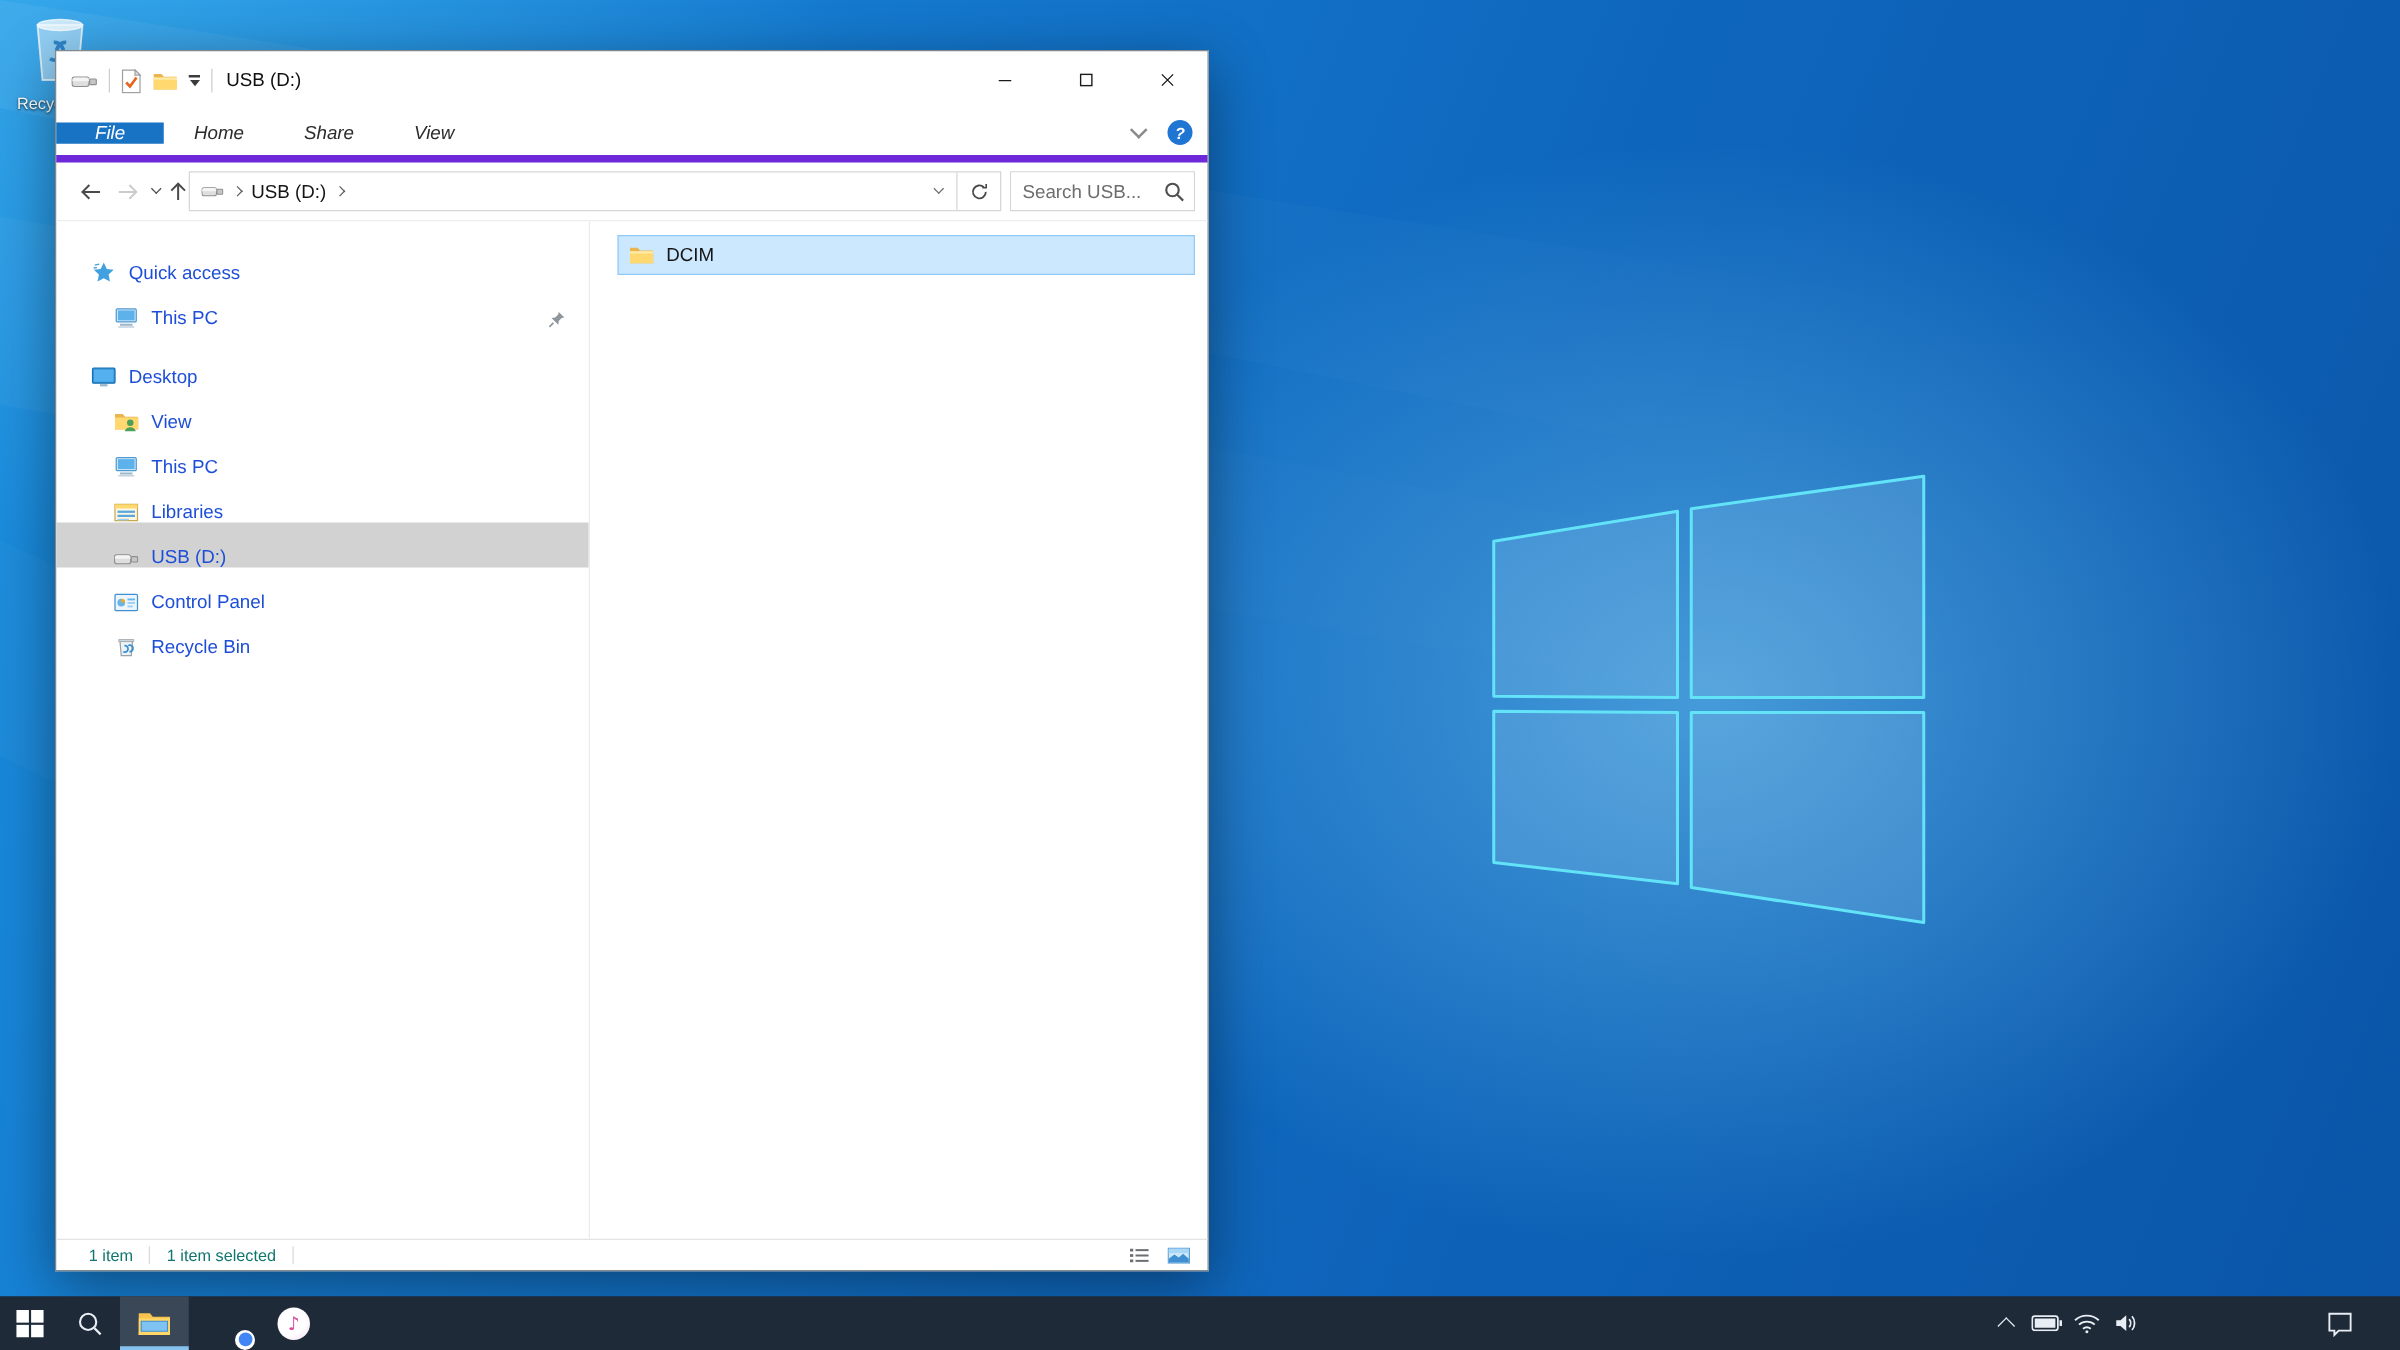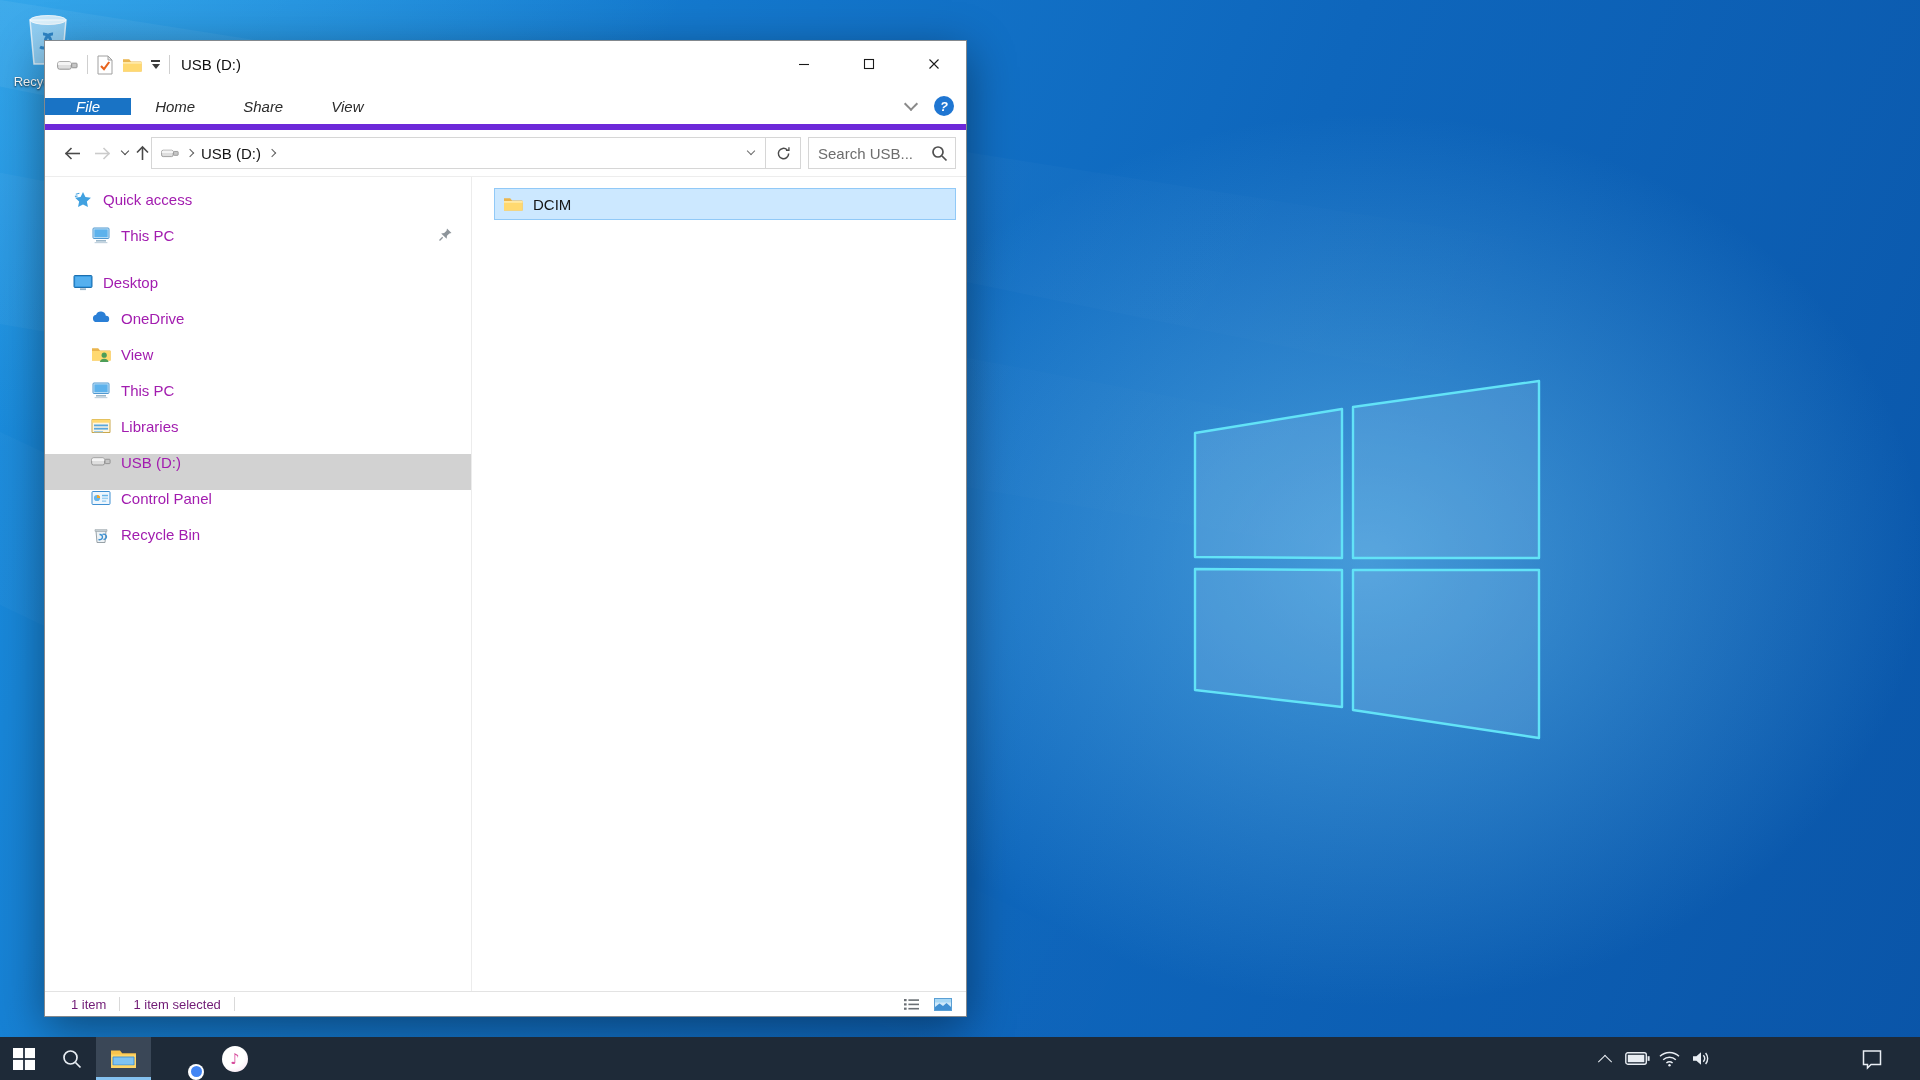--- a/index.html
+++ b/index.html
@@ -60,31 +60,31 @@
   .addr-div{width:1px;height:100%;background:#d6d6d6;}
   .refresh-btn{width:34px;height:100%;display:flex;align-items:center;justify-content:center;}
   .search-box{margin-left:7px;width:148px;height:32px;border:1px solid #d6d6d6;box-sizing:border-box;position:relative;flex:0 0 auto;}
   .search-box input{border:0;outline:0;width:100%;height:100%;padding:0 28px 0 9px;font-size:15px;color:#333;box-sizing:border-box;font-family:inherit;}
   .search-box input::placeholder{color:#6d6d6d;opacity:1;}
   .search-mag{position:absolute;right:7px;top:7px;}
   
   .main{flex:1;display:flex;min-height:0;}
   .sidebar{width:427px;flex:0 0 auto;border-right:1px solid #ececec;padding-top:14px;box-sizing:border-box;overflow:hidden;}
   .side-gap{height:11px;}
-  .side-row{height:36px;display:flex;align-items:flex-start;gap:10px;font-size:15px;color:#a21caf;}
+  .side-row{height:36px;display:flex;align-items:flex-end;gap:10px;font-size:15px;color:#1d4ed8;}
   .side-row.lvl0{padding-left:28px;}
   .side-row.lvl1{padding-left:46px;}
   .side-row.selected{background:var(--sidebar-selected,#d2d2d2);}
   .side-row .icon{display:flex;width:20px;justify-content:center;flex:0 0 auto;}
   .side-row .pin{margin-left:auto;margin-right:16px;}
   .files{flex:1;padding:11px 12px 0 22px;}
   .file-row{height:32px;width:462px;box-sizing:border-box;display:flex;align-items:center;gap:10px;padding:0 8px;font-size:15px;color:#151515;}
   .file-row.selected{background:var(--selection-bg,#cce8ff);border:1px solid var(--selection-border,#91c9f7);text-align:center;}
   
-  .statusbar{height:24px;flex:0 0 auto;border-top:1px solid #e3e3e3;display:flex;align-items:center;font-size:13px;color:#701a75;padding-left:26px;}
+  .statusbar{height:24px;flex:0 0 auto;border-top:1px solid #e3e3e3;display:flex;align-items:center;font-size:13px;color:#0f766e;padding-left:26px;}
   .st-sep{width:1px;height:14px;background:#d9d9d9;margin:0 13px;}
   .st-views{margin-left:auto;display:flex;align-items:center;gap:10px;padding-right:12px;}
   .st-view-btn{display:flex;align-items:center;justify-content:center;width:22px;height:20px;}
   
   .taskbar{position:absolute;left:0;bottom:0;width:1920px;height:43px;background:var(--taskbar-bg,#1e2a38);display:flex;align-items:stretch;}
   .tb-app{width:48px;display:flex;align-items:center;justify-content:center;position:relative;flex:0 0 auto;}
   .tb-app.active{background:#3a4757;width:55px;}
   .tb-app.active::after{content:"";position:absolute;left:0;right:0;bottom:0;height:3px;background:#85c2f0;}
   .tb-app.m-chrome{margin-left:8px;}
   .tb-app.m-itunes{margin-left:4px;}
@@ -285,28 +285,20 @@
             <svg width="20" height="17" viewBox="0 0 20 17">
               <rect x="1" y="1.5" width="18" height="12" rx="1" fill="#2f96e0" stroke="#1d6fae"></rect>
               <rect x="2.2" y="2.7" width="15.6" height="9.6" fill="#55b0ef"></rect>
               <rect x="7" y="14.3" width="6" height="1.8" fill="#9ab6c9"></rect>
             </svg>
           </span>
           <span class="side-label">Desktop</span>
         </div>
         <div class="side-row lvl1">
           <span class="icon ">
-            <svg width="21" height="14" viewBox="0 0 22 14">
-              <path d="M6.2 12.6a4.1 4.1 0 0 1-.6-8.15A5.6 5.6 0 0 1 16.3 5.6h.2a3.5 3.5 0 0 1 0 7z" fill="#2a7fd6"></path>
-            </svg>
-          </span>
-          <span class="side-label">OneDrive</span>
-        </div>
-        <div class="side-row lvl1">
-          <span class="icon ">
             <svg width="20" height="17" viewBox="0 0 20 17">
               <path d="M1 2.2h6.2L9 4.4h10a.6.6 0 0 1 .6.6v9.6H1z" fill="#eab54e"></path>
               <path d="M1 5h18.6v9.6H1z" fill="#ffd970"></path>
               <circle cx="13.2" cy="9.2" r="2.6" fill="#4d9e58"></circle>
               <path d="M8.8 16a4.6 4.6 0 0 1 8.8 0z" fill="#4d9e58"></path>
             </svg>
           </span>
           <span class="side-label">View</span>
         </div>
         <div class="side-row lvl1">

